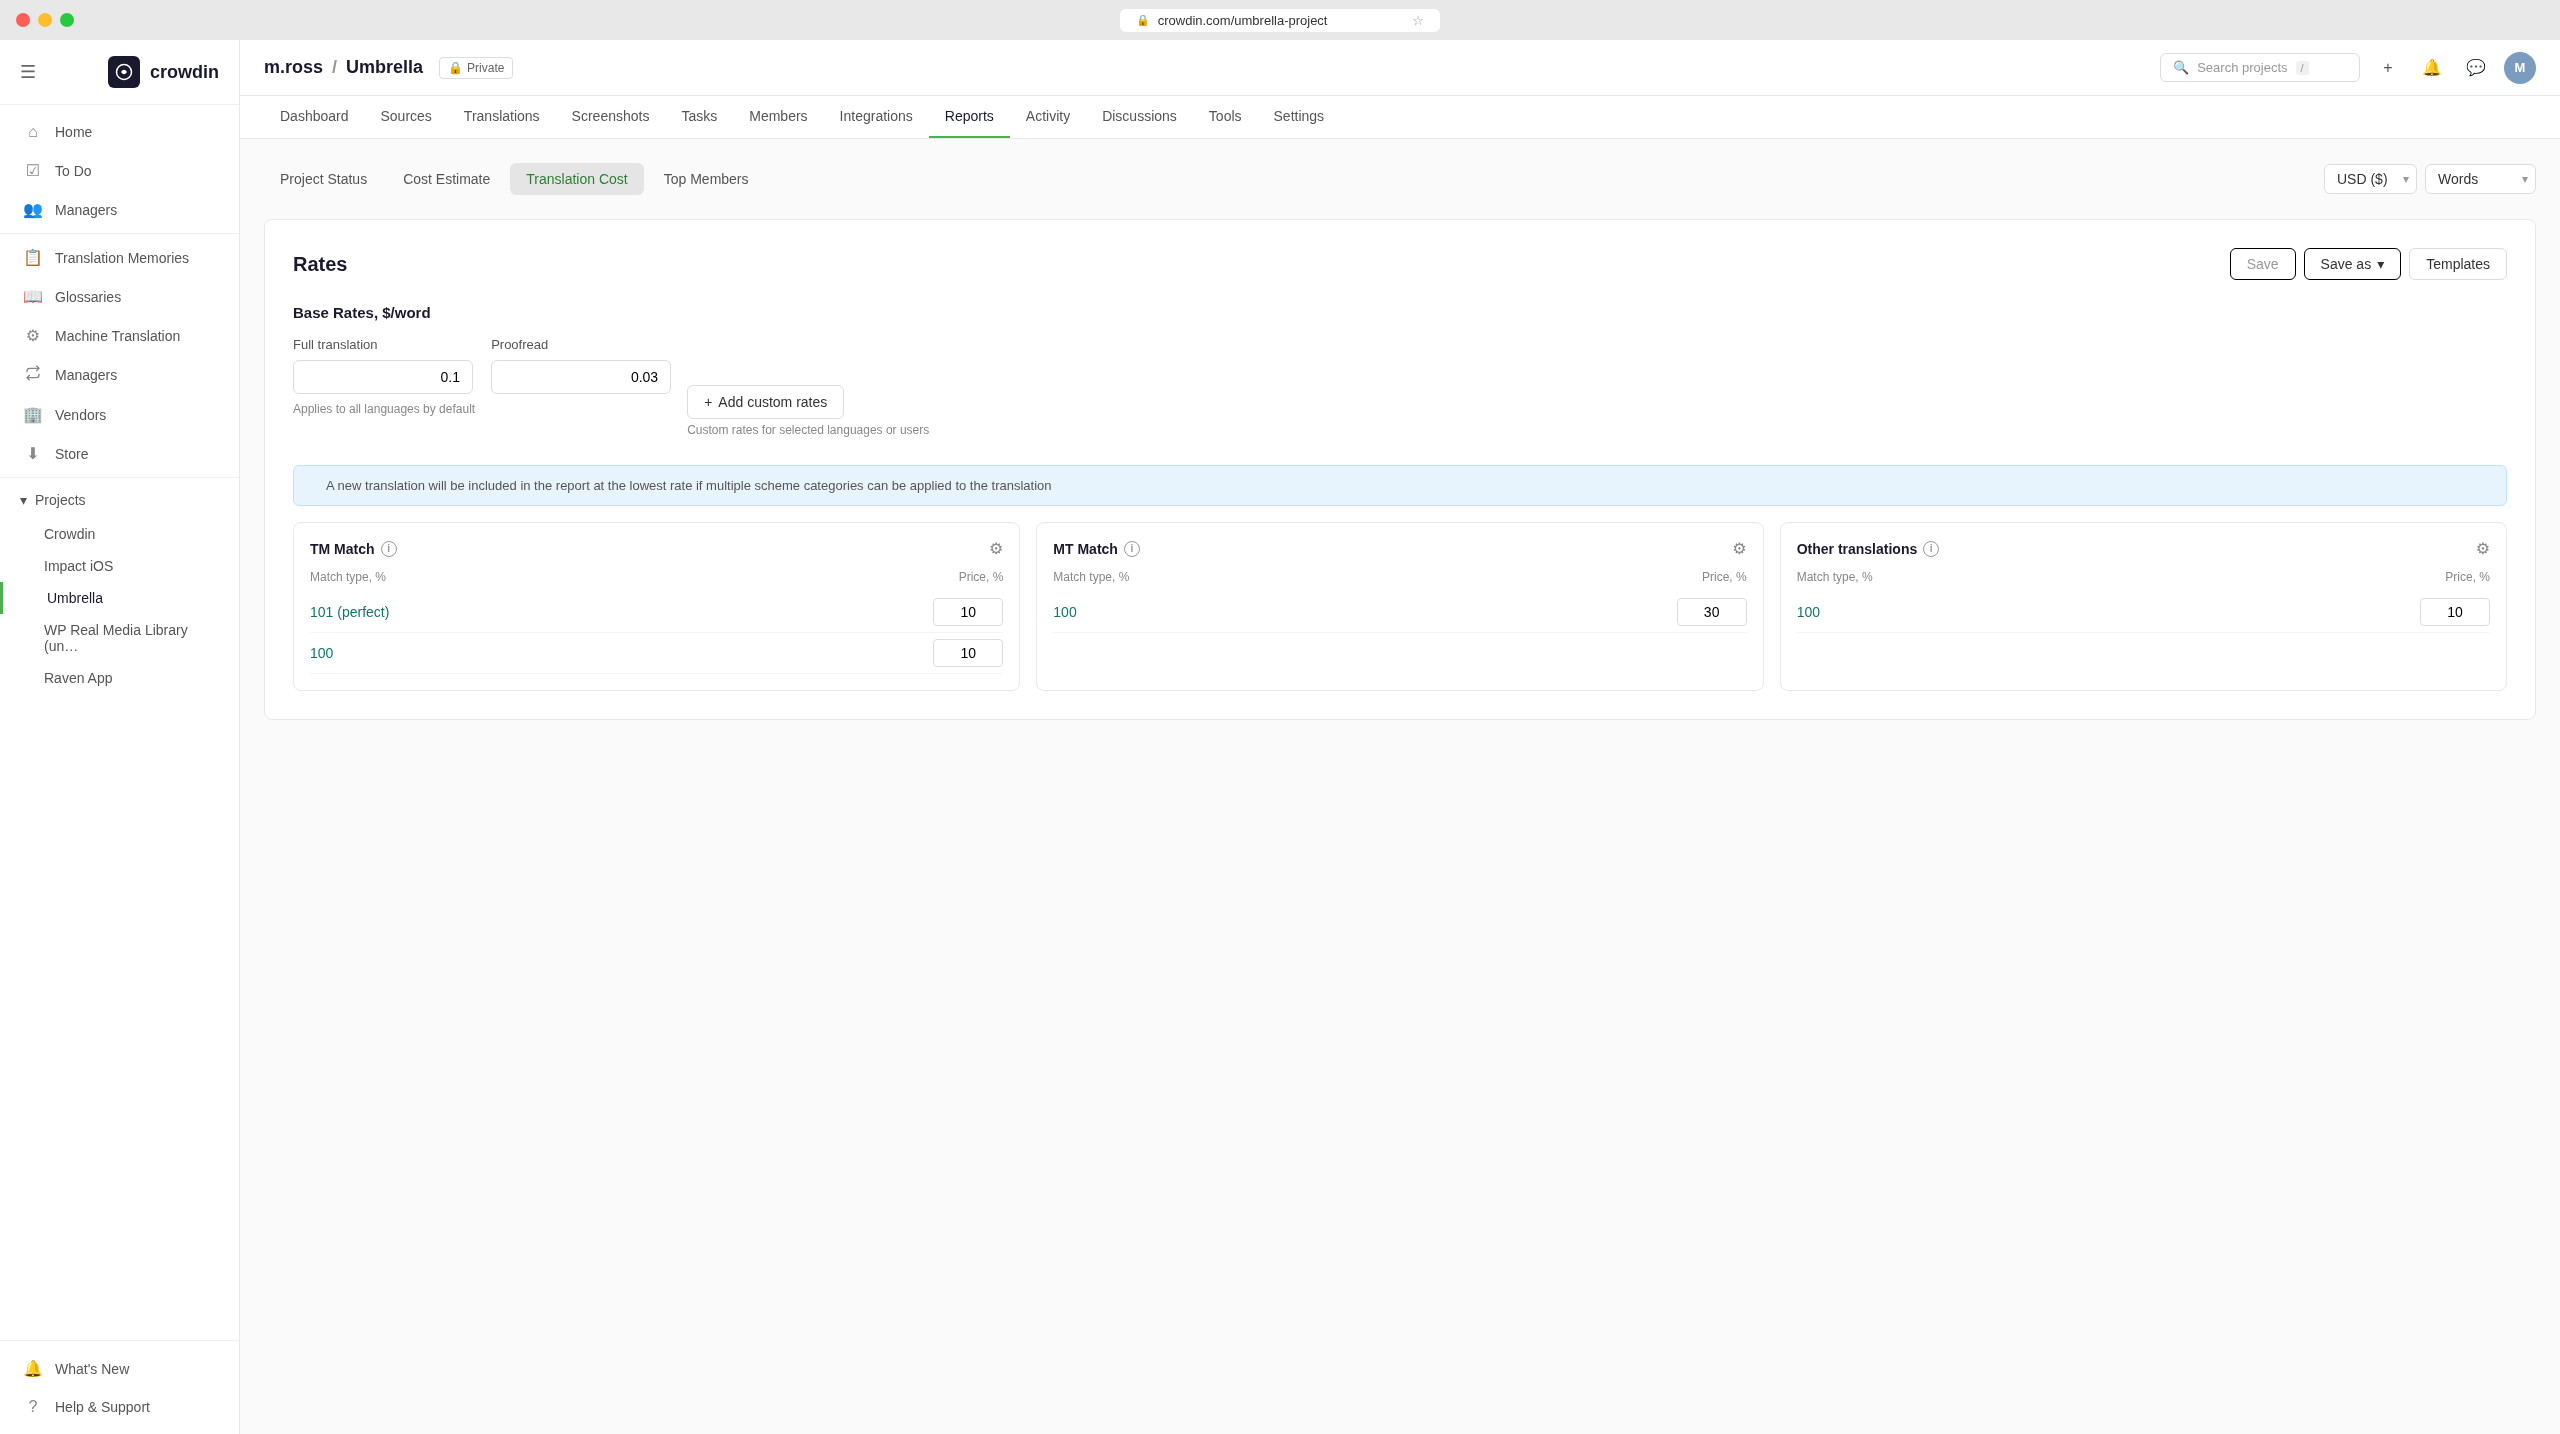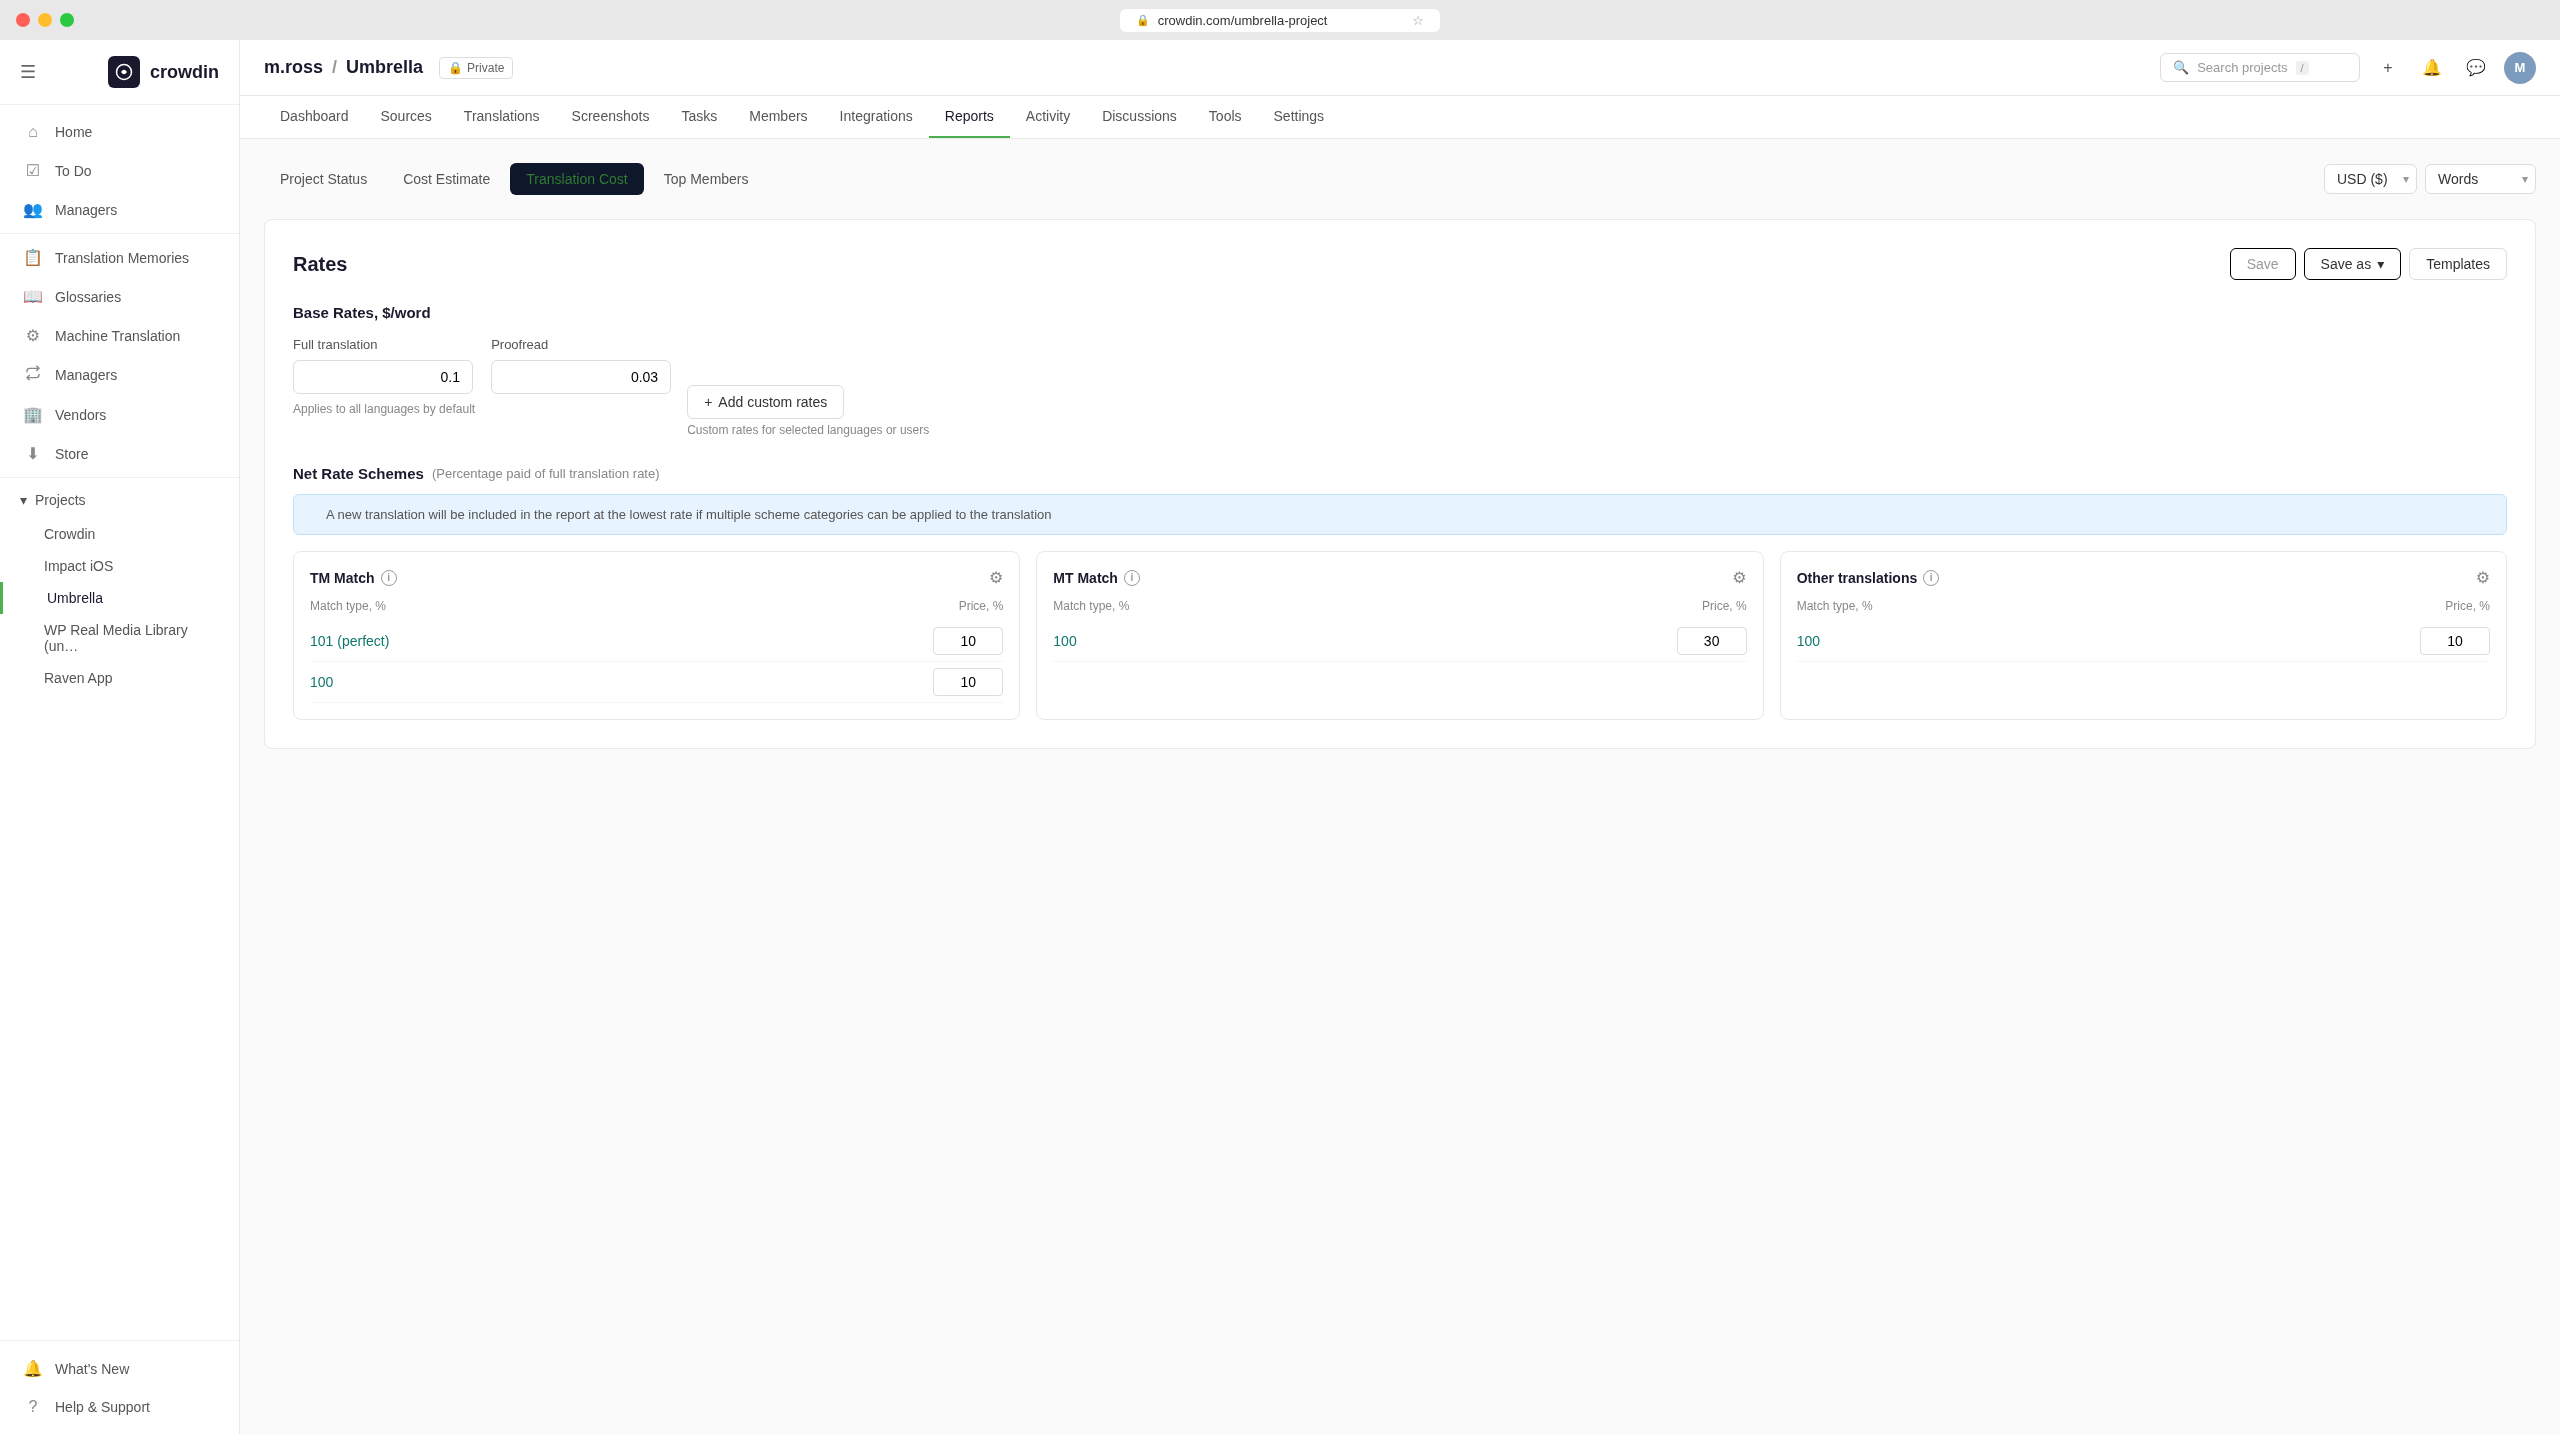--- a/index.html
+++ b/index.html
@@ -54,21 +54,21 @@
     .nav-tabs { display: flex; border-bottom: 1px solid #e8e8e8; padding: 0 24px; }
     .nav-tab { padding: 12px 16px; font-size: 14px; color: #555; cursor: pointer; border-bottom: 2px solid transparent; text-decoration: none; }
     .nav-tab.active { color: #1a1a2e; border-bottom-color: #4caf50; font-weight: 500; }
 
     
     .content { flex: 1; overflow-y: auto; padding: 24px; background: #fafafa; }
 
     
     .sub-tabs { display: flex; align-items: center; margin-bottom: 24px; gap: 4px; }
     .sub-tab { padding: 8px 16px; font-size: 14px; color: #555; cursor: pointer; border-radius: 6px; }
-    .sub-tab.active { background: #0f172a; color: #2e7d32; font-weight: 500; }
+    .sub-tab.active { background: #e5e5e5; color: #2e7d32; font-weight: 500; }
     .sub-tab-actions { margin-left: auto; display: flex; align-items: center; gap: 8px; }
     .select-dropdown { border: 1px solid #ddd; border-radius: 6px; padding: 6px 12px; font-size: 14px; color: #333; background: white; cursor: pointer; appearance: none; padding-right: 28px; }
     .select-wrapper { position: relative; }
     .select-wrapper::after { content: '▾'; position: absolute; right: 8px; top: 50%; transform: translateY(-50%); color: #999; pointer-events: none; font-size: 12px; }
 
     
     .rates-card { background: white; border: 1px solid #e8e8e8; border-radius: 8px; padding: 28px; }
     .rates-card-header { display: flex; align-items: center; justify-content: space-between; margin-bottom: 24px; }
     .rates-title { font-size: 20px; font-weight: 600; color: #1a1a2e; }
     .rates-actions { display: flex; gap: 8px; }
@@ -315,24 +315,20 @@
               <button class="add-custom-btn">
                 <span>+</span>
                 <span>Add custom rates</span>
               </button>
               <div class="add-custom-note">Custom rates for selected languages or users</div>
             </div>
           </div>
         </div>
 
         <div class="net-rate-section">
-          <div class="net-rate-header">
-            <span class="net-rate-title">Net Rate Schemes</span>
-            <span class="net-rate-subtitle">(Percentage paid of full translation rate)</span>
-          </div>
           <div class="info-banner">A new translation will be included in the report at the lowest rate if multiple scheme categories can be applied to the translation</div>
           <div class="scheme-cards">
 
             <div class="scheme-card">
               <div class="scheme-card-header">
                 <div class="scheme-card-title">
                   <span>TM Match</span>
                   <span class="info-icon">i</span>
                 </div>
                 <span class="gear-icon">⚙</span>

